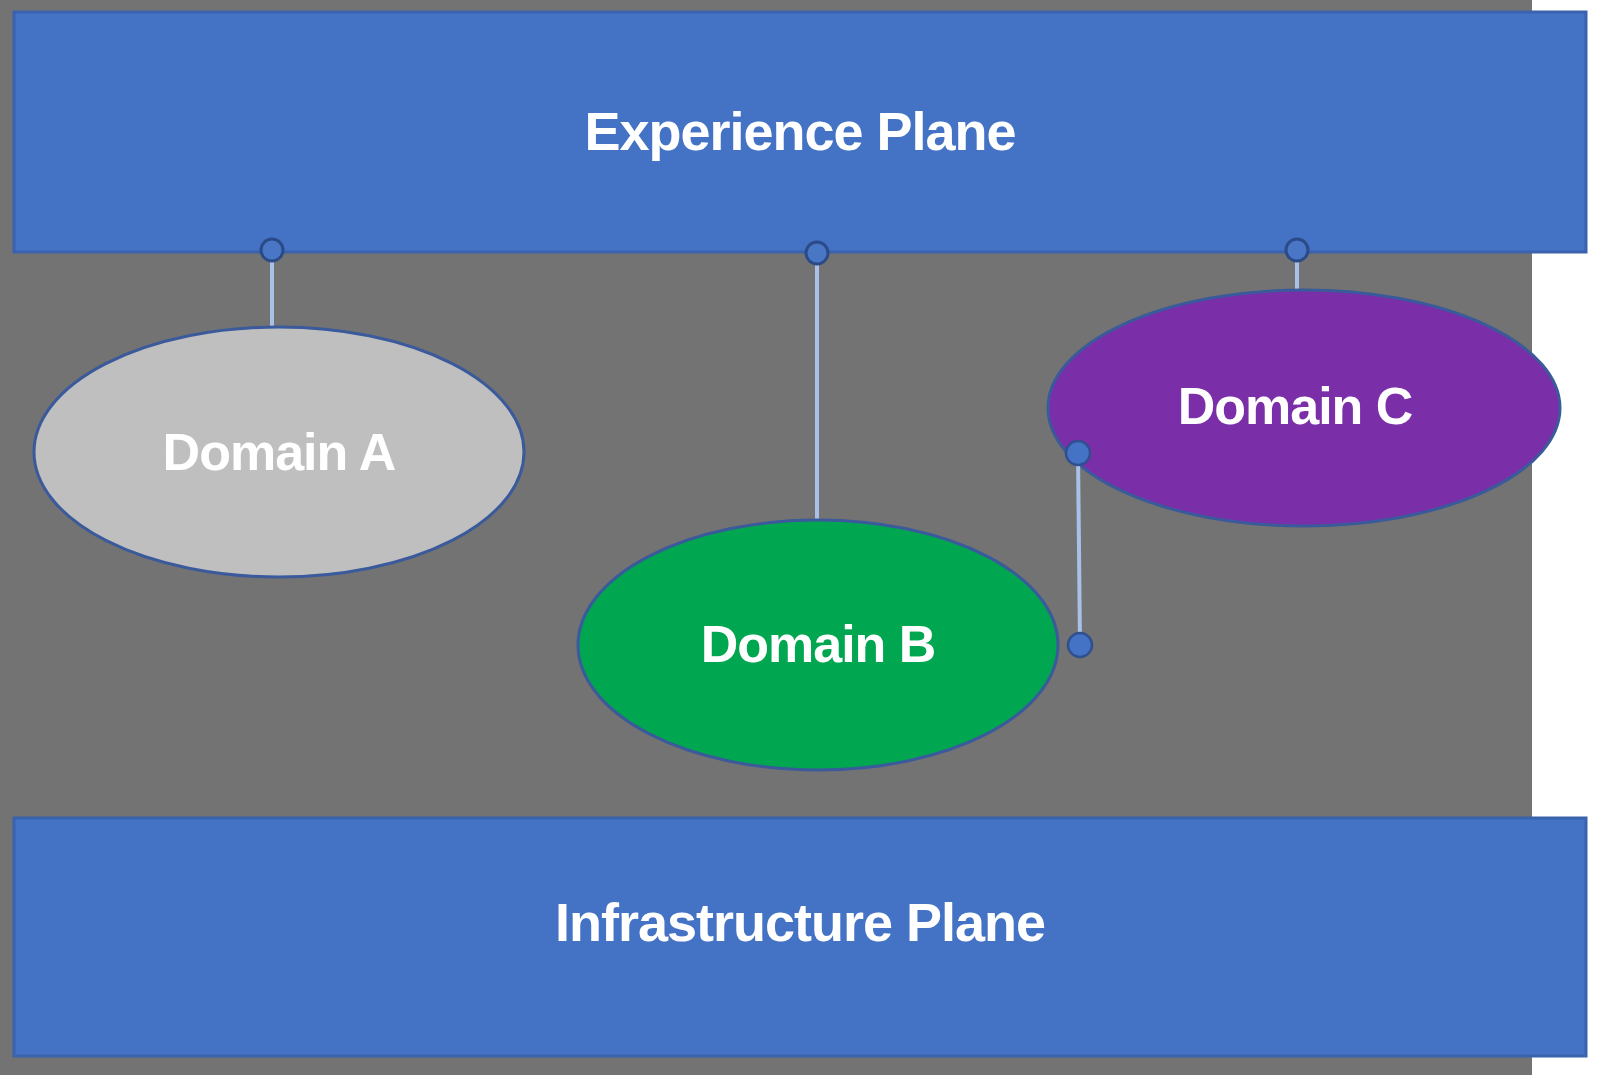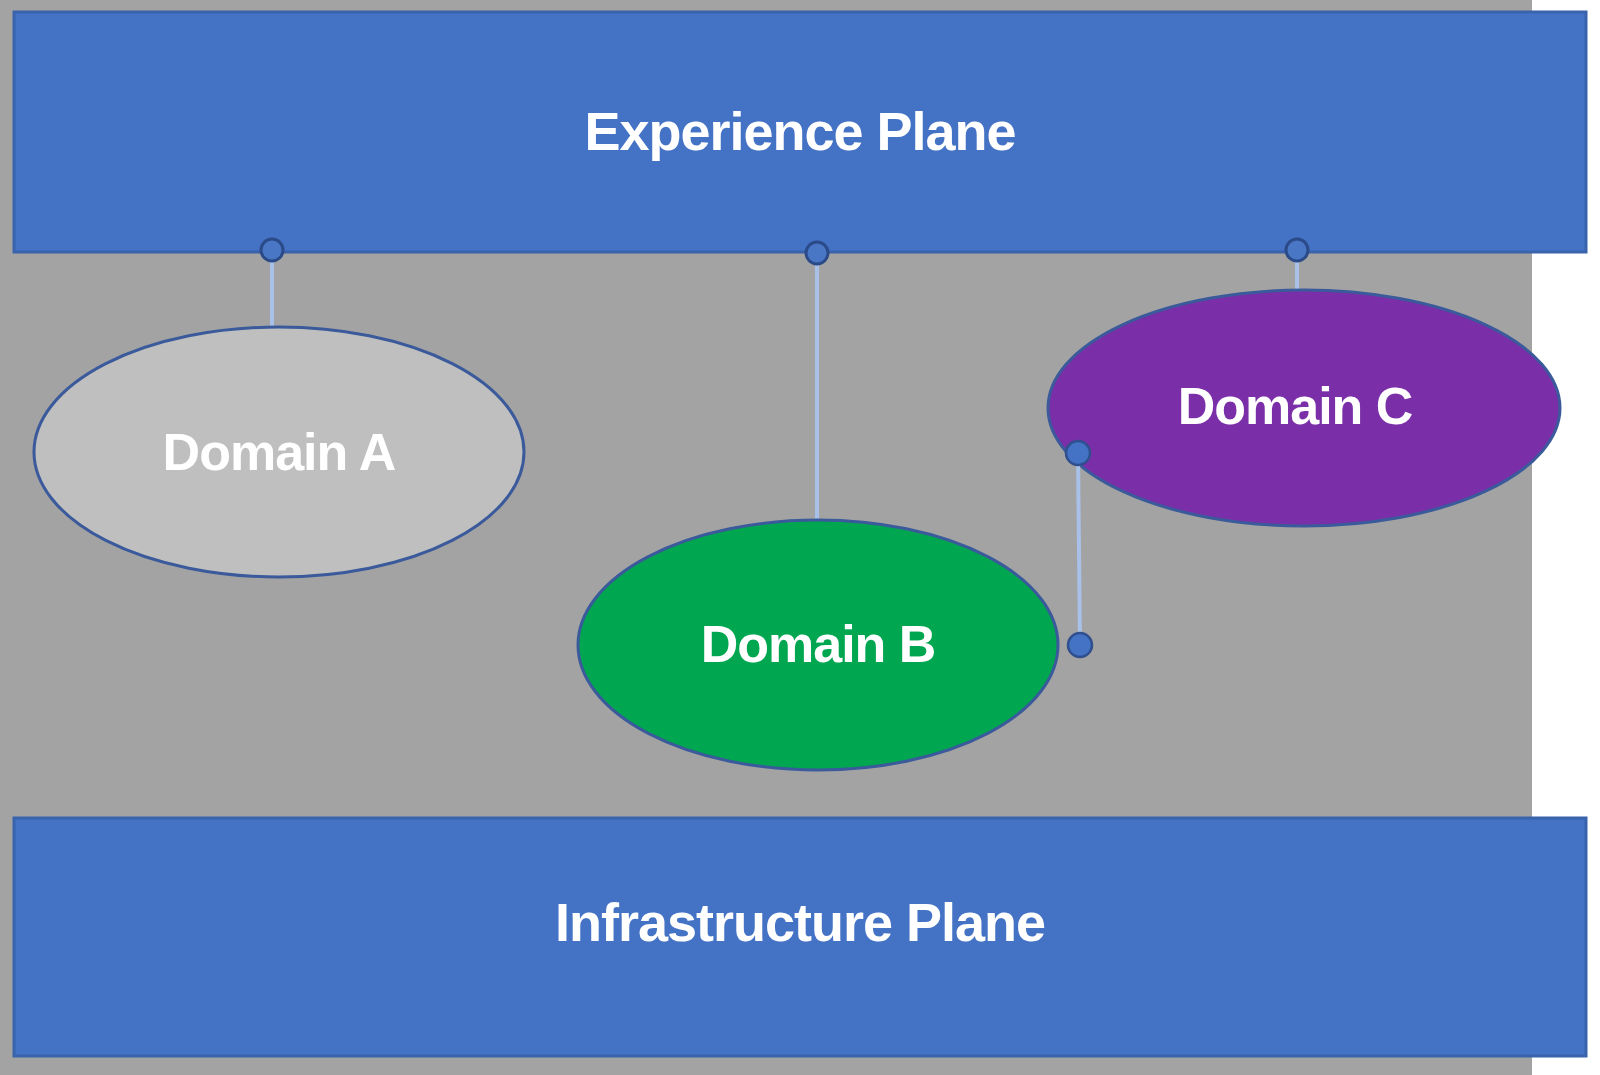--- a/index.html
+++ b/index.html
@@ -10,21 +10,21 @@
   body {
     width: 1600px;
     height: 1075px;
     font-family: "Liberation Sans", sans-serif;
     overflow: hidden;
   }
   #canvas {
     position: relative;
     width: 1532px;
     height: 1075px;
-    background: #a3a3a3;
+    background: #737373;
   }
   #diagram-svg {
     position: absolute;
     left: 0;
     top: 0;
     width: 1600px;
     height: 1075px;
   }
   .plane-rect {
     fill: #4472C4;

